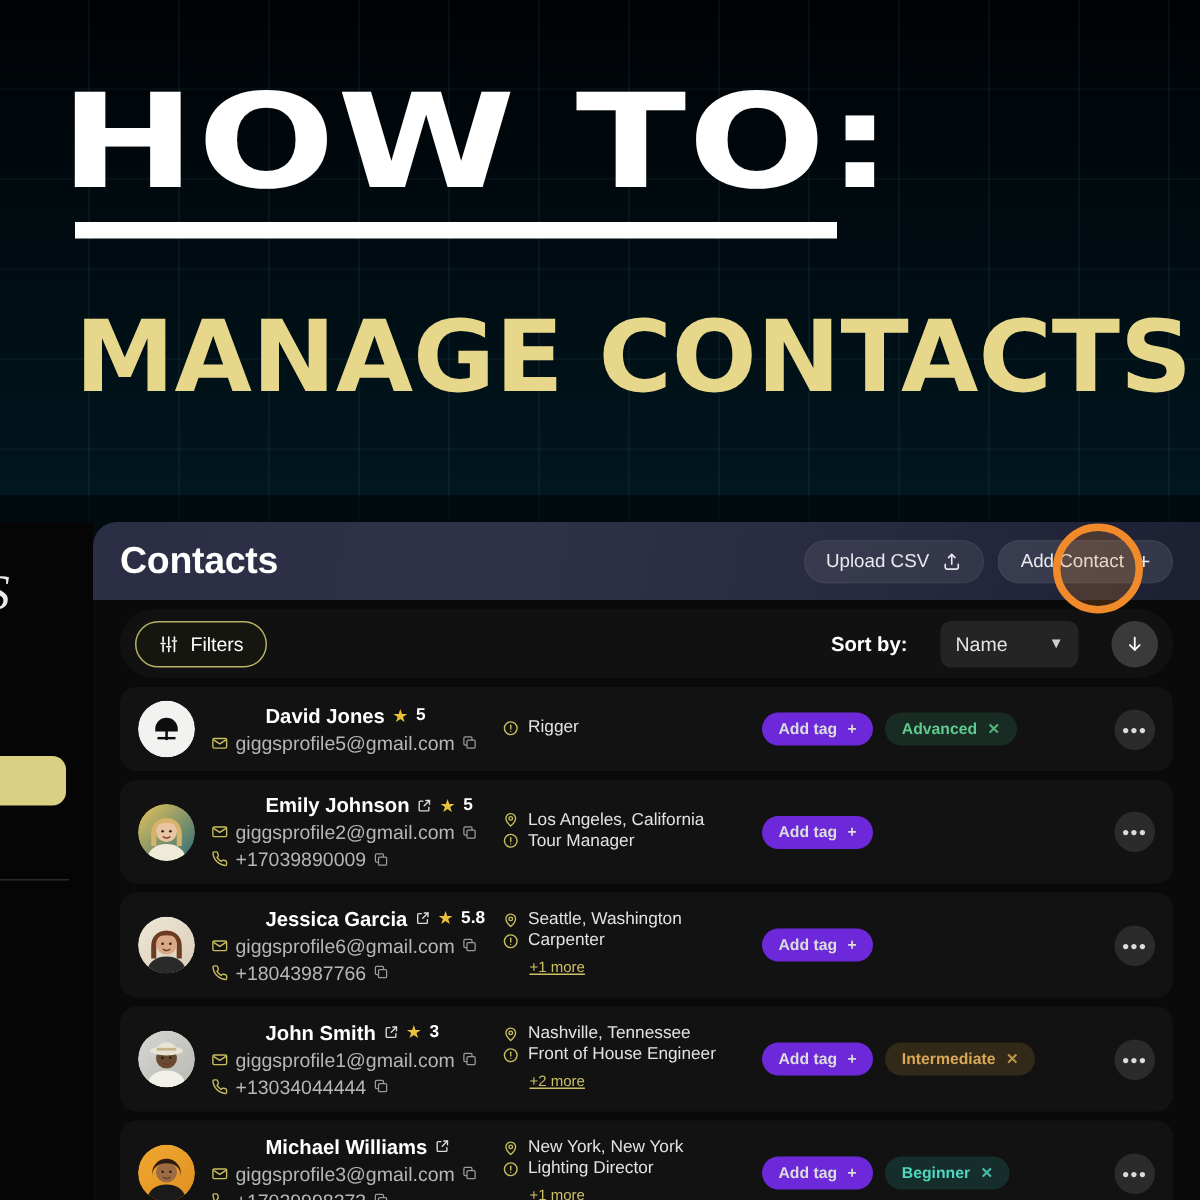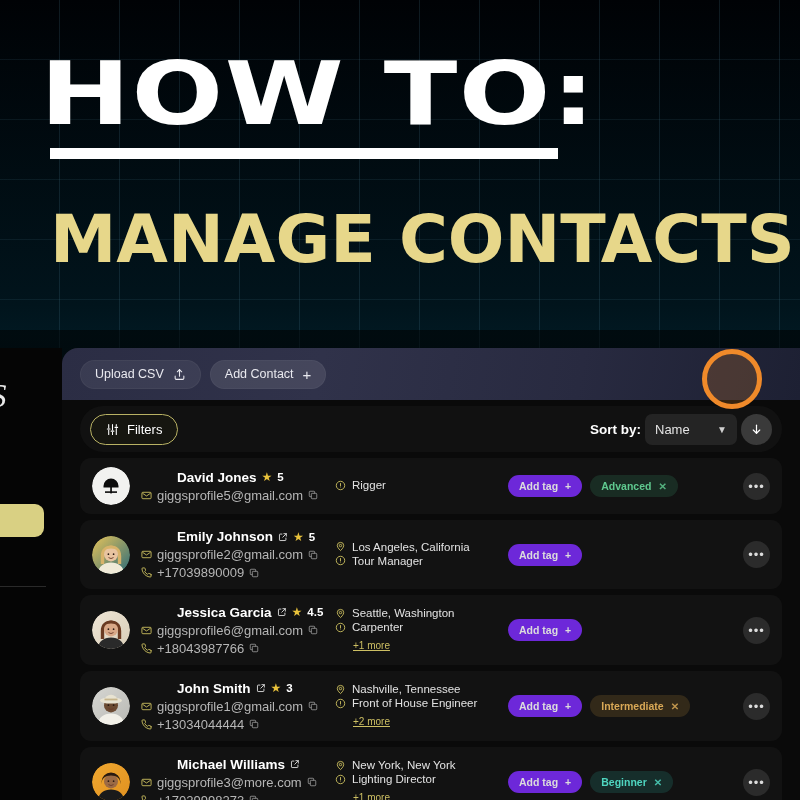--- a/index.html
+++ b/index.html
@@ -126,21 +126,21 @@
     padding:0 10px 0 10px;
   }
   .filters-pill {
     display:flex; align-items:center; gap:8px;
     height:31px; padding:0 15px;
     border-radius:16px;
     border:1px solid #b9b264;
     background:#161610;
     color:#ffffff; font-size:13px; font-weight:500;
   }
-  .sort-group { display:flex; align-items:center; gap:4px; }
+  .sort-group { display:flex; align-items:center; gap:22px; }
   .sort-label { color:#fff; font-size:13.5px; font-weight:700; }
   .sort-select {
     position:relative;
     width:92px; height:31px;
     background:#242424; border-radius:7px;
     display:flex; align-items:center; justify-content:space-between;
     padding:0 10px;
     color:#e4e4e4; font-size:13px;
   }
   .chev { color:#cfcfcf; font-size:10px; }
@@ -248,20 +248,21 @@
   <div class="sliver-logo">S</div>
   <div class="sliver-pill"></div>
   <div class="sliver-divider"></div>
 </div>
 
 <div class="app">
   <div class="app-headerbg"></div>
   <div class="app-inner">
 
     <div class="app-topbar">
+      <div class="page-title">Contacts</div>
       <div class="top-actions">
 
         <div class="pill-btn">
           <span>Upload CSV</span>
           <span class="icn">
             <svg width="13" height="13" viewBox="0 0 24 24" fill="none" stroke="#e9e9ef" stroke-width="2" stroke-linecap="round" stroke-linejoin="round">
               <path d="M12 15V3"></path>
                 <path d="M8 7l4-4 4 4"></path>
               <path d="M4 15v4a2 2 0 0 0 2 2h12a2 2 0 0 0 2-2v-4"></path>
             </svg>
@@ -484,21 +485,21 @@
             <div class="name-line">
               <span class="cname">Jessica Garcia</span>
               <span class="icn">
                 <svg width="10" height="10" viewBox="0 0 24 24" fill="none" stroke="#dcdcdc" stroke-width="2.2" stroke-linecap="round" stroke-linejoin="round">
                   <path d="M14 4h6v6"></path>
                   <path d="M20 4l-8.5 8.5"></path>
                   <path d="M19 14.5V19a1.5 1.5 0 0 1-1.5 1.5H5A1.5 1.5 0 0 1 3.5 19V6.5A1.5 1.5 0 0 1 5 5h4.5"></path>
                 </svg>
               </span>
               <span class="star">★</span>
-              <span class="rating">4.5</span>
+              <span class="rating">5.8</span>
             </div>
             <div class="contact-line">
               <span class="icn">
                 <svg width="11" height="11" viewBox="0 0 24 24" fill="none" stroke="#c9bd5e" stroke-width="2">
                   <rect x="2" y="5" width="20" height="14" rx="2"></rect>
                   <path d="M3 7l9 6 9-6"></path>
                 </svg>
               </span>
               <span class="cmeta">giggsprofile6@gmail.com</span>
               <span class="icn">
@@ -681,21 +682,21 @@
                 </svg>
               </span>
             </div>
             <div class="contact-line">
               <span class="icn">
                 <svg width="11" height="11" viewBox="0 0 24 24" fill="none" stroke="#c9bd5e" stroke-width="2">
                   <rect x="2" y="5" width="20" height="14" rx="2"></rect>
                   <path d="M3 7l9 6 9-6"></path>
                 </svg>
               </span>
-              <span class="cmeta">giggsprofile3@more.com</span>
+              <span class="cmeta">giggsprofile3@gmail.com</span>
               <span class="icn">
                 <svg width="10" height="10" viewBox="0 0 24 24" fill="none" stroke="#9a9a9a" stroke-width="2">
                   <rect x="8" y="8" width="13" height="13" rx="2"></rect>
                   <path d="M16 8V5a2 2 0 0 0-2-2H5a2 2 0 0 0-2 2v9a2 2 0 0 0 2 2h3"></path>
                 </svg>
               </span>
             </div>
             <div class="contact-line">
               <span class="icn">
                 <svg width="11" height="11" viewBox="0 0 24 24" fill="none" stroke="#c9bd5e" stroke-width="2" stroke-linecap="round">

